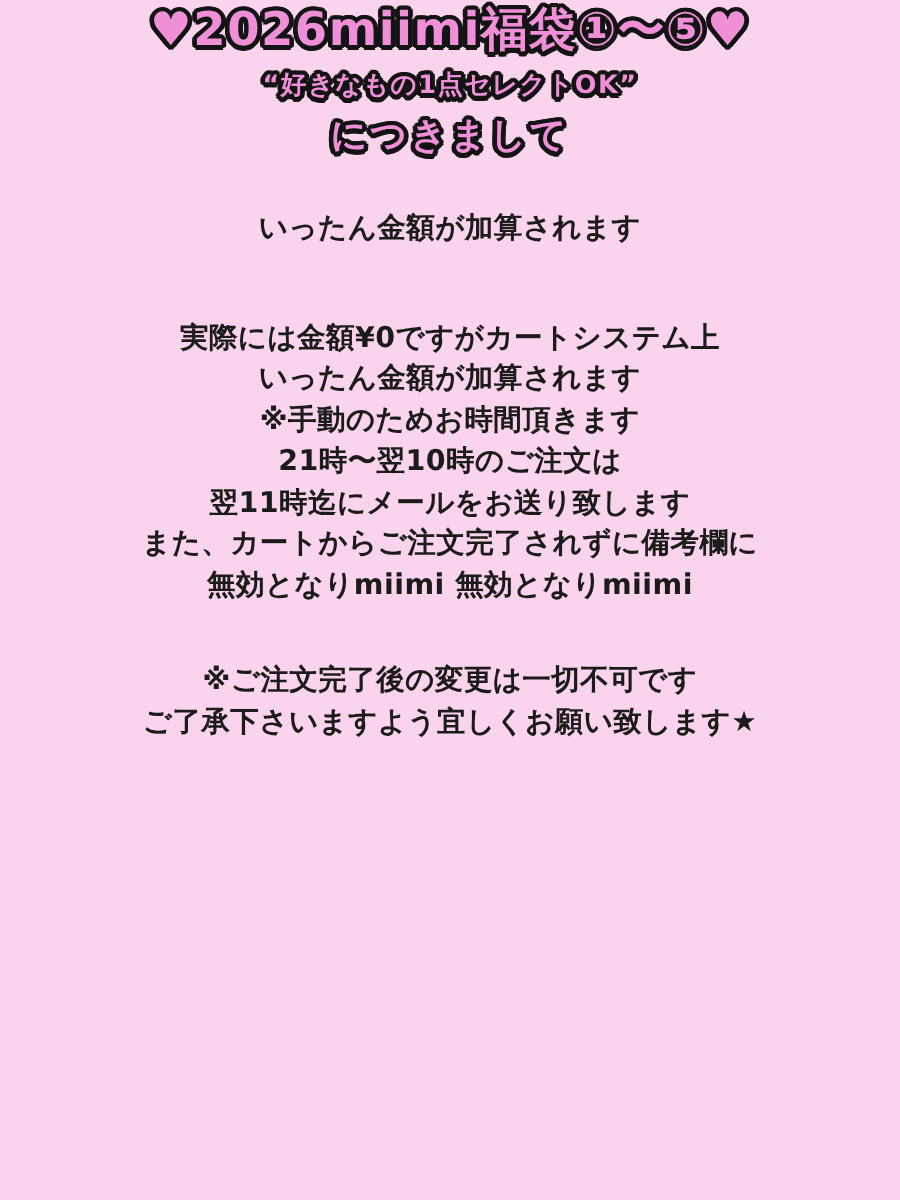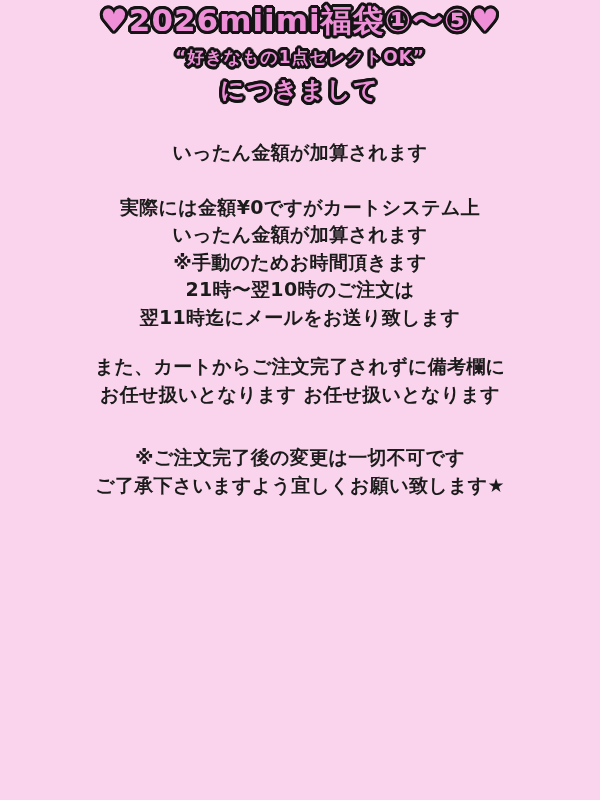--- a/index.html
+++ b/index.html
@@ -36,22 +36,22 @@
   .title-line1{font-size:31px;line-height:40px;letter-spacing:1px;}
   .title-line2{font-size:17px;line-height:34px;letter-spacing:1px;}
   .title-line3{font-size:24px;line-height:33px;letter-spacing:2px;}
   .para{
     color:var(--body-text);
     font-size:19px;line-height:27.5px;
     letter-spacing:0.3px;
     white-space:nowrap;
   }
   .para-1{margin-top:32px;}
-  .para-2{margin-top:27px;}
-  .para-3{margin-top:22px;}
+  .para-2{margin-top:45px;}
+  .para-3{}
   .para-4{margin-top:25px;}
   .para-5{margin-top:36px;}
 </style>
 </head>
 <body>
 
 <div class="poster">
 
   <header class="title">
     <div class="title-line1">♥2026miimi福袋①〜⑤♥</div>
@@ -66,21 +66,21 @@
   <section class="para para-2">
     <div>実際には金額¥0ですがカートシステム上</div>
     <div>いったん金額が加算されます</div>
     <div>※手動のためお時間頂きます</div>
     <div>21時〜翌10時のご注文は</div>
     <div>翌11時迄にメールをお送り致します</div>
   </section>
 
   <section class="para para-3">
     <div>また、カートからご注文完了されずに備考欄に</div>
-    <div>お任せ扱いとなります お任せ扱いとなります</div>
+    <div>無効となりmiimi 無効となりmiimi</div>
   </section>
 
 
   <section class="para para-5">
     <div>※ご注文完了後の変更は一切不可です</div>
     <div>ご了承下さいますよう宜しくお願い致します★</div>
   </section>
 
 </div>
 

